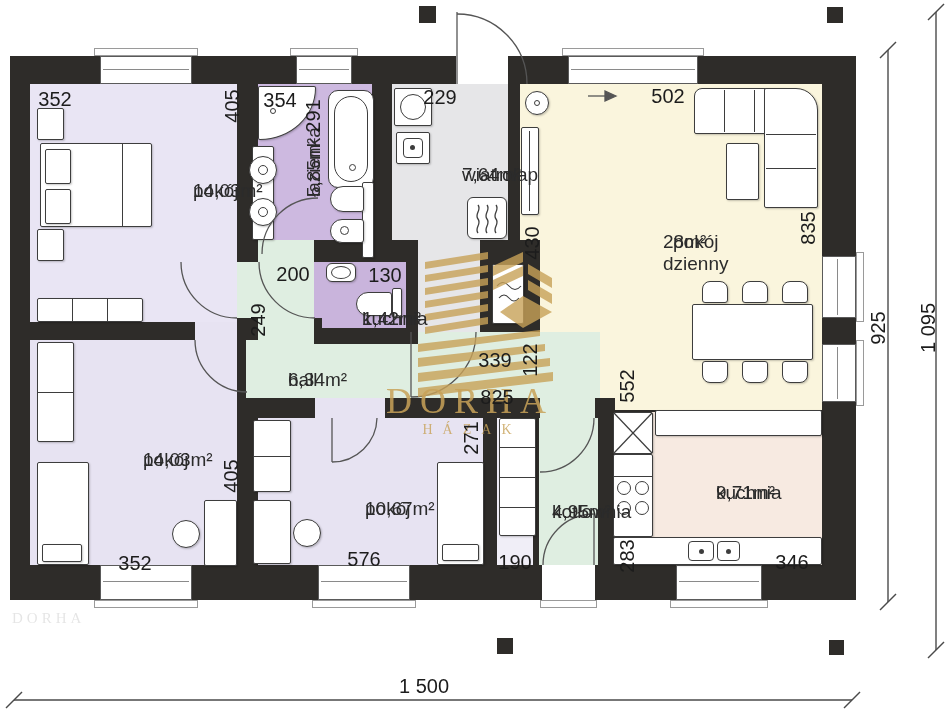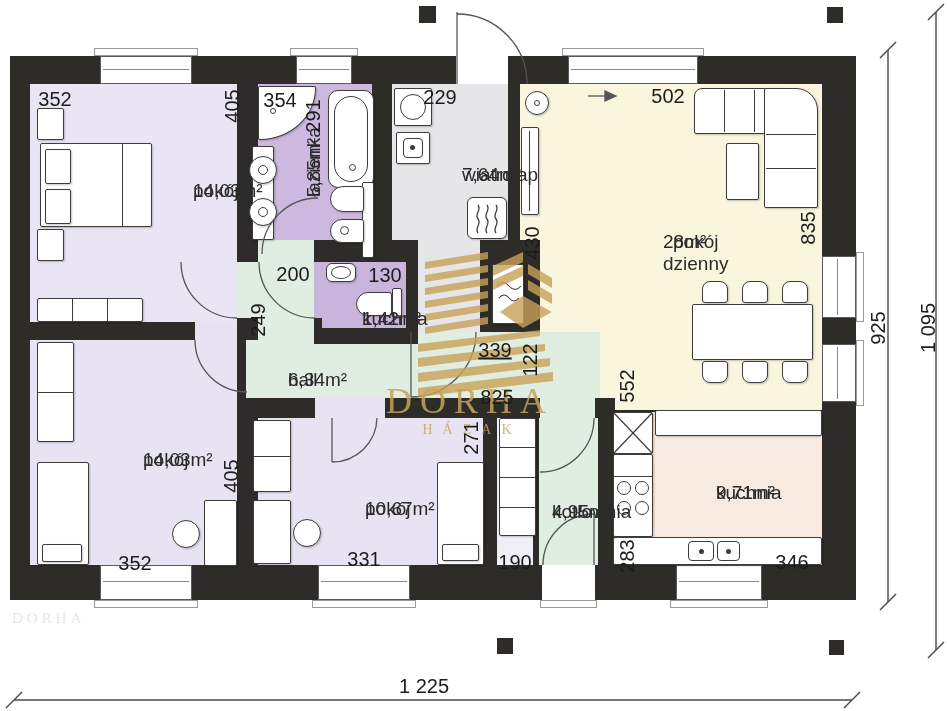--- a/index.html
+++ b/index.html
@@ -279,29 +279,29 @@
       <div class="dim vert" style="left: 232px; top: 106px;">405</div>
       <div class="dim" style="left: 280px; top: 100px;">354</div>
       <div class="dim vert" style="left: 313px; top: 116px;">291</div>
       <div class="dim" style="left: 440px; top: 97px;">229</div>
       <div class="dim" style="left: 668px; top: 96px;">502</div>
       <div class="dim vert" style="left: 532px; top: 243px;">430</div>
       <div class="dim vert" style="left: 808px; top: 228px;">835</div>
       <div class="dim" style="left: 293px; top: 274px;">200</div>
       <div class="dim" style="left: 385px; top: 275px;">130</div>
       <div class="dim vert" style="left: 258px; top: 320px;">249</div>
-      <div class="dim" style="left: 495px; top: 350px; text-decoration: underline;">339</div>
+      <div class="dim" style="left: 495px; top: 360px;">339</div>
       <div class="dim vert" style="left: 530px; top: 360px;">122</div>
       <div class="dim" style="left: 497px; top: 397px;">825</div>
       <div class="dim vert" style="left: 627px; top: 386px;">552</div>
       <div class="dim vert" style="left: 471px; top: 438px;">271</div>
-      <div class="dim" style="left: 364px; top: 559px;">331</div>
+      <div class="dim" style="left: 364px; top: 559px;">576</div>
       <div class="dim" style="left: 135px; top: 563px;">352</div>
       <div class="dim vert" style="left: 231px; top: 476px;">405</div>
       <div class="dim" style="left: 515px; top: 562px;">190</div>
       <div class="dim vert" style="left: 627px; top: 556px;">283</div>
       <div class="dim" style="left: 792px; top: 562px;">346</div>
-      <div class="dim" style="left: 424px; top: 686px;">1 225</div>
+      <div class="dim" style="left: 424px; top: 686px;">1 500</div>
       <div class="dim vert" style="left: 878px; top: 328px;">925</div>
       <div class="dim vert" style="left: 928px; top: 328px;">1 095</div>
     </div>
 
 </div>
 
 </body></html>

